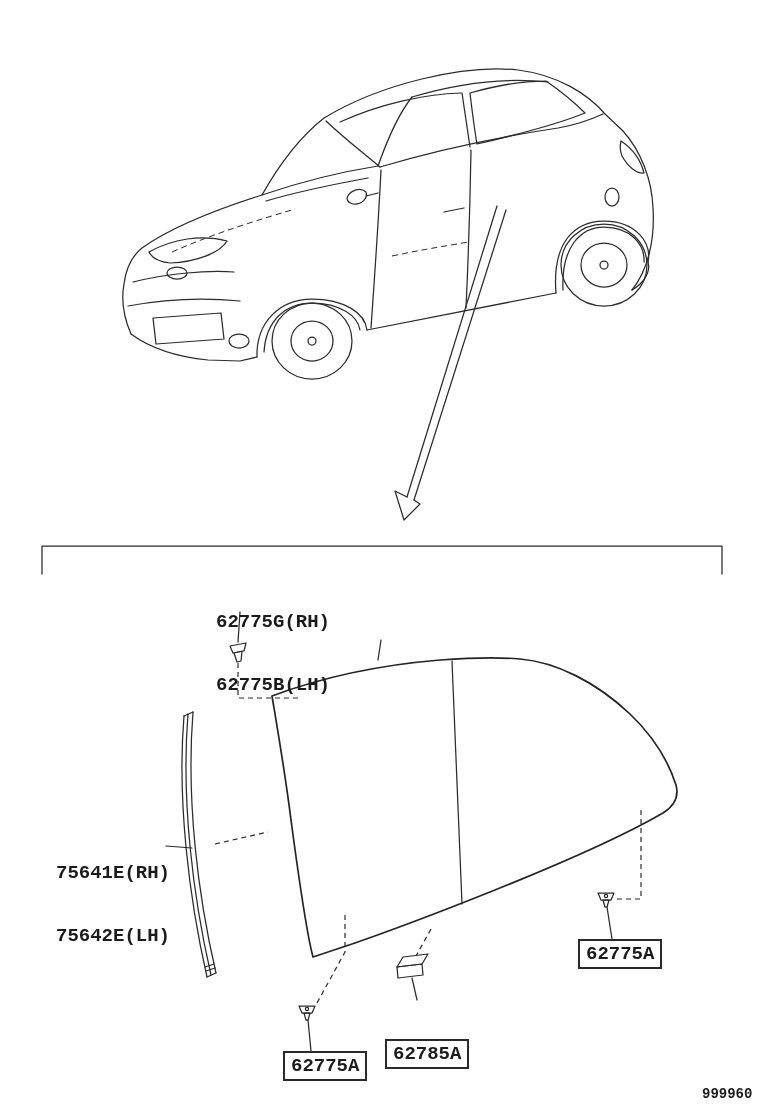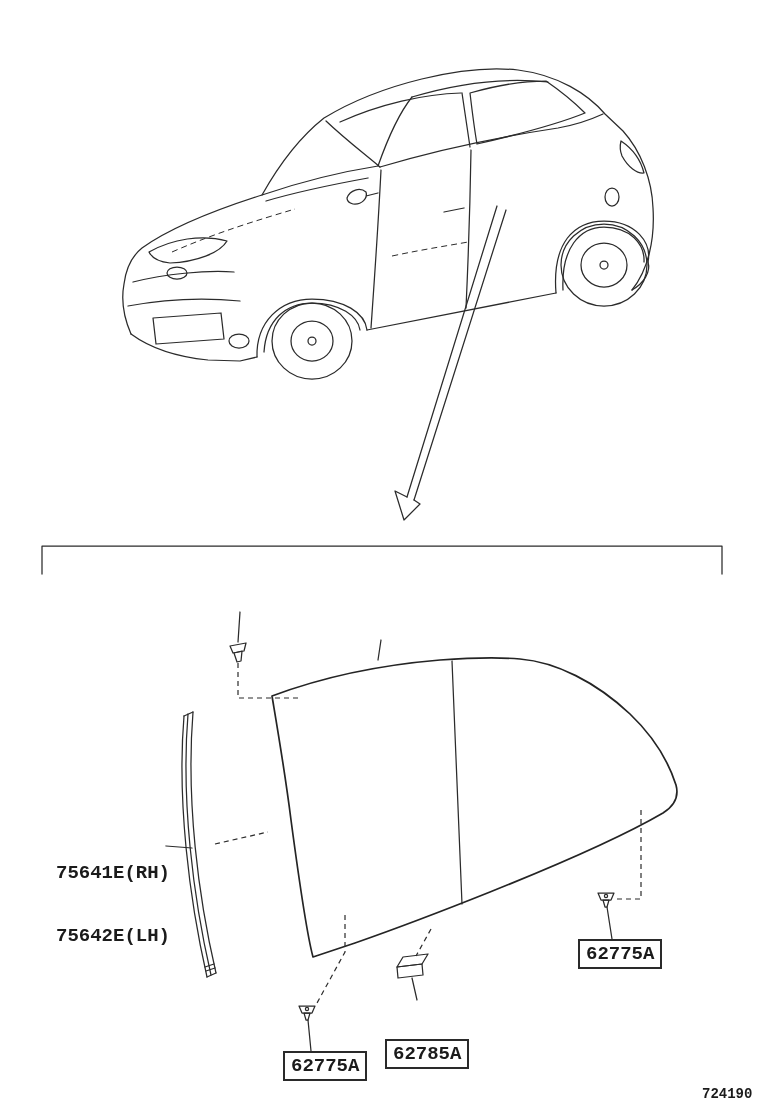--- a/index.html
+++ b/index.html
@@ -120,27 +120,31 @@
       <path class="ln" d="M308,1020 L311,1051"></path>
 
       <path class="dash" d="M238,663 L238,698 L300,698"></path>
       <path class="dash" d="M215,844 L268,832"></path>
       <path class="dash" d="M641,810 L641,899 L616,899"></path>
       <path class="dash" d="M431,929 L416,956"></path>
       <path class="dash" d="M345,915 L345,952 L317,1003"></path>
     </g>
   </svg>
 
+  <div class="part-label" style="left:216px;top:570px;">
+    <div>62775G(RH)</div>
+    <div>62775B(LH)</div>
+  </div>
 
 
   <div class="part-label" style="left:56px;top:821px;">
     <div>75641E(RH)</div>
     <div>75642E(LH)</div>
   </div>
 
   <div class="boxed-label" style="left:578px;top:939px;">62775A</div>
 
   <div class="boxed-label" style="left:385px;top:1000px;margin-top:39px;">62785A</div>
 
   <div class="boxed-label" style="left:283px;top:1051px;">62775A</div>
 
-  <div class="diagram-no" style="left:702px;top:1086px;">724190</div>
+  <div class="diagram-no" style="left:702px;top:1086px;">999960</div>
 </div>
 
 </body></html>

